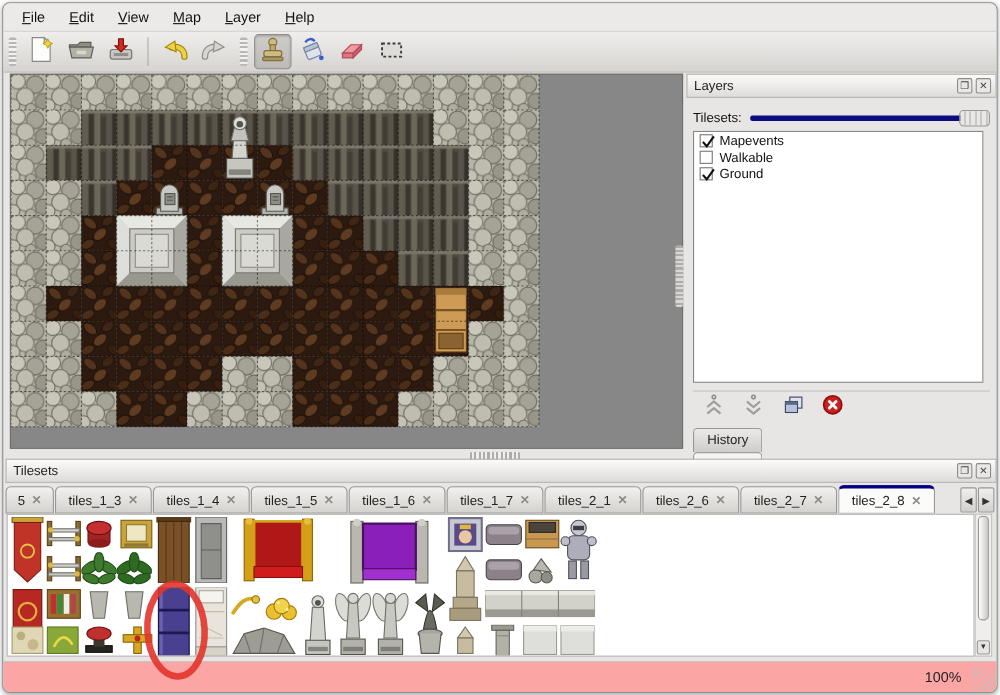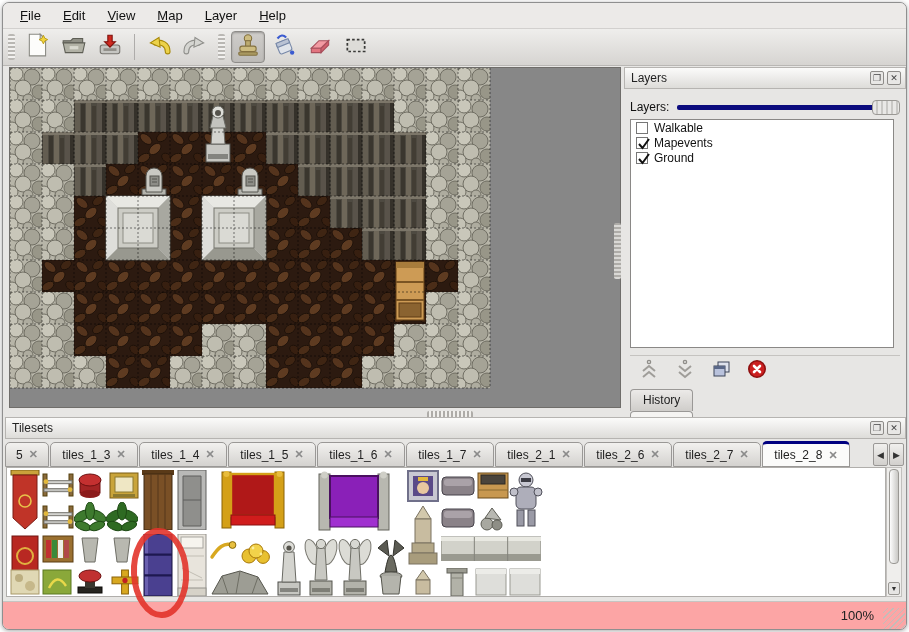--- a/index.html
+++ b/index.html
@@ -400,38 +400,38 @@
 
   <div class="dock-right">
     <div class="dock-title">
       <span>Layers</span>
       <span class="dock-btns">
         <span class="dock-btn">❐</span>
         <span class="dock-btn">✕</span>
       </span>
     </div>
     <div class="opacity-row">
-      <span>Layers:</span>
+      <span>Tilesets:</span>
       <span class="slider">
         <span class="track"></span>
         <span class="handle"></span>
       </span>
     </div>
     <div class="layer-list">
         <div class="layer-row">
-          <span class="cbx"></span>
-          <span>Walkable</span>
-        </div>
-        <div class="layer-row">
           <span class="cbx">
             <svg width="16" height="16">
               <path d="M3 8l3.5 4L13 3" fill="none" stroke="#111" stroke-width="2"></path>
             </svg>
           </span>
           <span>Mapevents</span>
+        </div>
+        <div class="layer-row">
+          <span class="cbx"></span>
+          <span>Walkable</span>
         </div>
         <div class="layer-row">
           <span class="cbx">
             <svg width="16" height="16">
               <path d="M3 8l3.5 4L13 3" fill="none" stroke="#111" stroke-width="2"></path>
             </svg>
           </span>
           <span>Ground</span>
         </div>
       </div>

